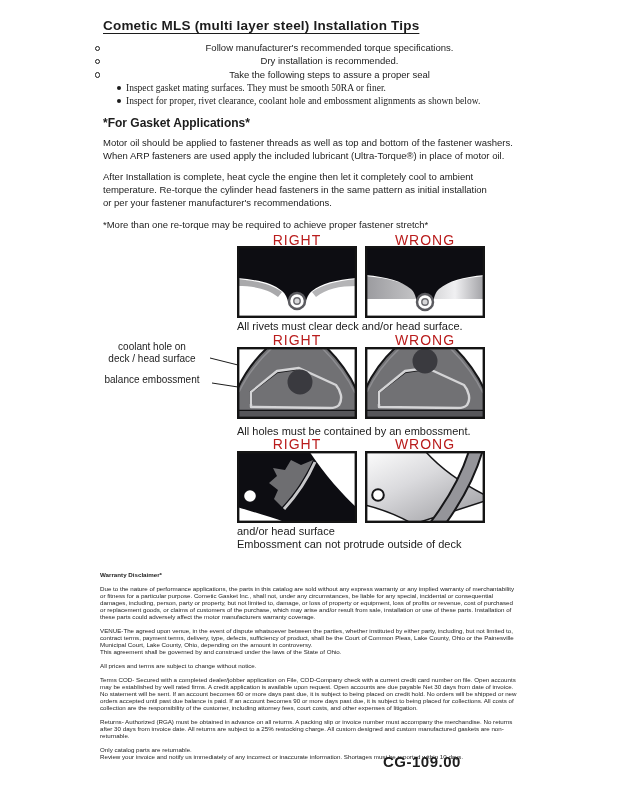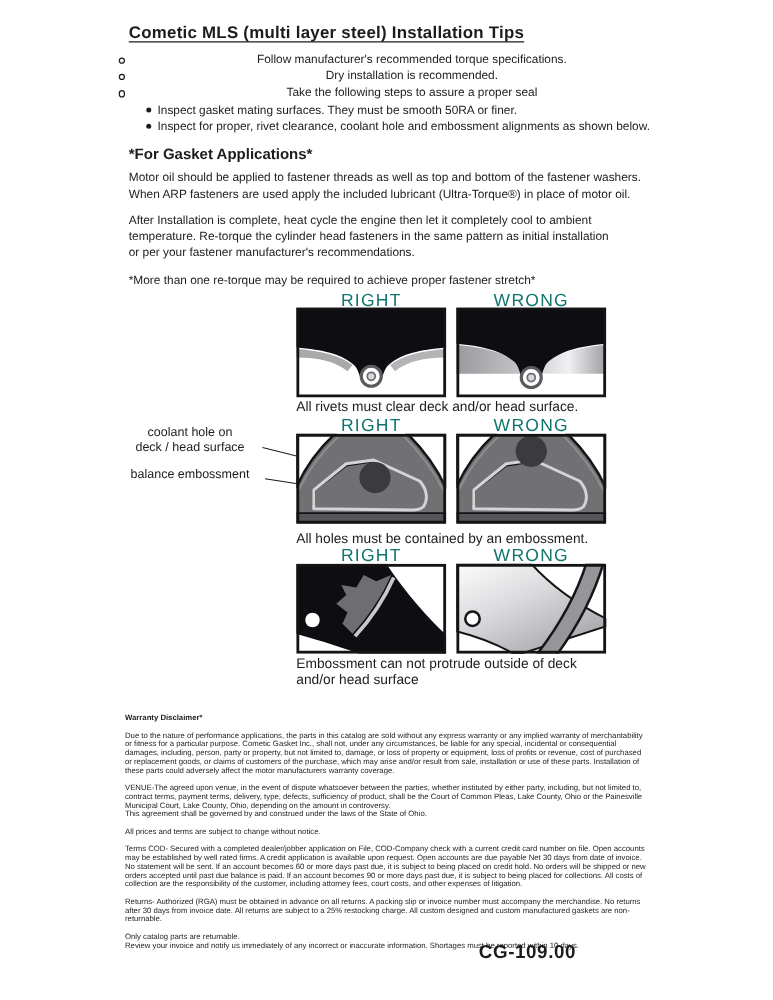--- a/index.html
+++ b/index.html
@@ -7,28 +7,28 @@
         font-family:"Liberation Sans", sans-serif;color:#1c1c1c;overflow:hidden;}
   .abs{position:absolute;}
   #title{left:103px;top:18px;font-size:13.5px;font-weight:bold;
          text-decoration:underline;text-underline-offset:3px;letter-spacing:.2px;}
   .body-text{font-size:9.5px;line-height:13px;white-space:pre-line;}
   ul.tips{left:95px;top:41px;width:460px;list-style:none;margin:0;padding:0;font-size:9.5px;line-height:13.4px;}
   ul.tips li{position:relative;padding-left:9px;text-align:center;}
   ul.tips li::before{content:"";position:absolute;left:0;top:4.6px;width:3.2px;height:3.2px;
         border:1px solid #1c1c1c;border-radius:50%;}
   ul.subtips{left:117px;top:81.5px;width:460px;list-style:none;margin:0;padding:0;font-size:9.5px;line-height:13.4px;}
-  ul.subtips li{position:relative;padding-left:9px;}
+  ul.subtips li{position:relative;padding-left:9px;font-family:Liberation Serif, serif;}
   ul.subtips li::before{content:"";position:absolute;left:0;top:4.4px;width:4px;height:4px;
         background:#1c1c1c;border-radius:50%;}
   #diesel-heading{left:103px;top:116px;font-size:12px;font-weight:bold;}
   #diesel-p1{left:103px;top:136px;width:460px;}
   #diesel-p2{left:103px;top:170px;width:460px;}
   #retorque-note{left:103px;top:218px;width:460px;}
-  .rw-label{width:120px;text-align:center;font-size:14px;letter-spacing:1px;color:#0f766e;}
+  .rw-label{width:120px;text-align:center;font-size:14px;letter-spacing:1px;color:#b91c1c;}
   .dbox{width:120px;height:72px;}
   .caption{font-size:11px;line-height:13px;}
   .callout{width:112px;text-align:center;font-size:10px;line-height:12px;}
   #disclaimer{left:100px;top:571px;width:418px;font-size:6.2px;line-height:7px;}
   #disclaimer .dh{font-weight:bold;margin:0 0 7px 0;}
   #disclaimer p{margin:0 0 7px 0;}
   #disclaimer p.tight{margin:0;}
   #page-number{left:383px;top:753px;font-size:15px;letter-spacing:.5px;font-weight:bold;}
   svg{display:block;}
 </style>
@@ -163,22 +163,22 @@
       </defs>
       <rect x="0" y="0" width="120" height="72" fill="#ffffff"></rect>
       <path d="M0,0 L60,0 C78,20 100,34 120,44 L120,50 L52,72 L46,72 C32,64 16,58 0,54 Z" fill="url(#r3w-g)" stroke="#161618" stroke-width="1.5"></path>
       <path d="M112,-4 C104,24 90,50 70,76" stroke="#161618" stroke-width="15" fill="none"></path>
       <path d="M112,-4 C104,24 90,50 70,76" stroke="#95959a" stroke-width="11" fill="none"></path>
       <circle cx="13" cy="44" r="5.8" fill="#ffffff" stroke="#161618" stroke-width="2"></circle>
       <rect x="1.2" y="1.2" width="117.6" height="69.6" fill="none" stroke="#141414" stroke-width="2.4"></rect>
     </svg>
   </div>
   <div class="abs caption" style="left:237px;top:525px;width:290px">
+    <div>and/or head surface</div>
     <div>Embossment can not protrude outside of deck</div>
-    <div>and/or head surface</div>
   </div>
 
   <div id="disclaimer" class="abs">
     <div class="dh">Warranty Disclaimer*</div>
     <p>Due to the nature of performance applications, the parts in this catalog are sold without any express warranty or any implied warranty of merchantability or fitness for a particular purpose.  Cometic Gasket Inc., shall not, under any circumstances, be liable for any special, incidental or consequential damages, including, person, party or property, but not limited to, damage, or loss of property or equipment, loss of profits or revenue, cost of purchased or replacement goods, or claims of customers of the purchase, which may arise and/or result from sale, installation or use of these parts.  Installation of these parts could adversely affect the motor manufacturers warranty coverage.</p>
     <p class="tight">VENUE-The agreed upon venue, in the event of dispute whatsoever between the parties, whether instituted by either party, including, but not limited to, contract terms, payment terms, delivery, type, defects, sufficiency of product, shall be the Court of Common Pleas, Lake County, Ohio or the Painesville Municipal Court, Lake County, Ohio, depending on the amount in controversy.</p>
     <p>This agreement shall be governed by and construed under the laws of the State of Ohio.</p>
     <p>All prices and terms are subject to change without notice.</p>
     <p>Terms COD- Secured with a completed dealer/jobber application on File, COD-Company check with a current credit card number on file.  Open accounts may be established by well rated firms.  A credit application is available upon request.  Open accounts are due payable Net 30 days from date of invoice.  No statement will be sent.  If an account becomes 60 or more days past due, it is subject to being placed on credit hold.  No orders will be shipped or new orders accepted until past due balance is paid.  If an account becomes 90 or more days past due, it is subject to being placed for collections.  All costs of collection are the responsibility of the customer, including attorney fees, court costs, and other expenses of litigation.</p>
     <p>Returns- Authorized (RGA) must be obtained in advance on all returns.  A packing slip or invoice number must accompany the merchandise.  No returns after 30 days from invoice date.  All returns are subject to a 25% restocking charge.  All custom designed and custom manufactured gaskets are non-returnable.</p>

